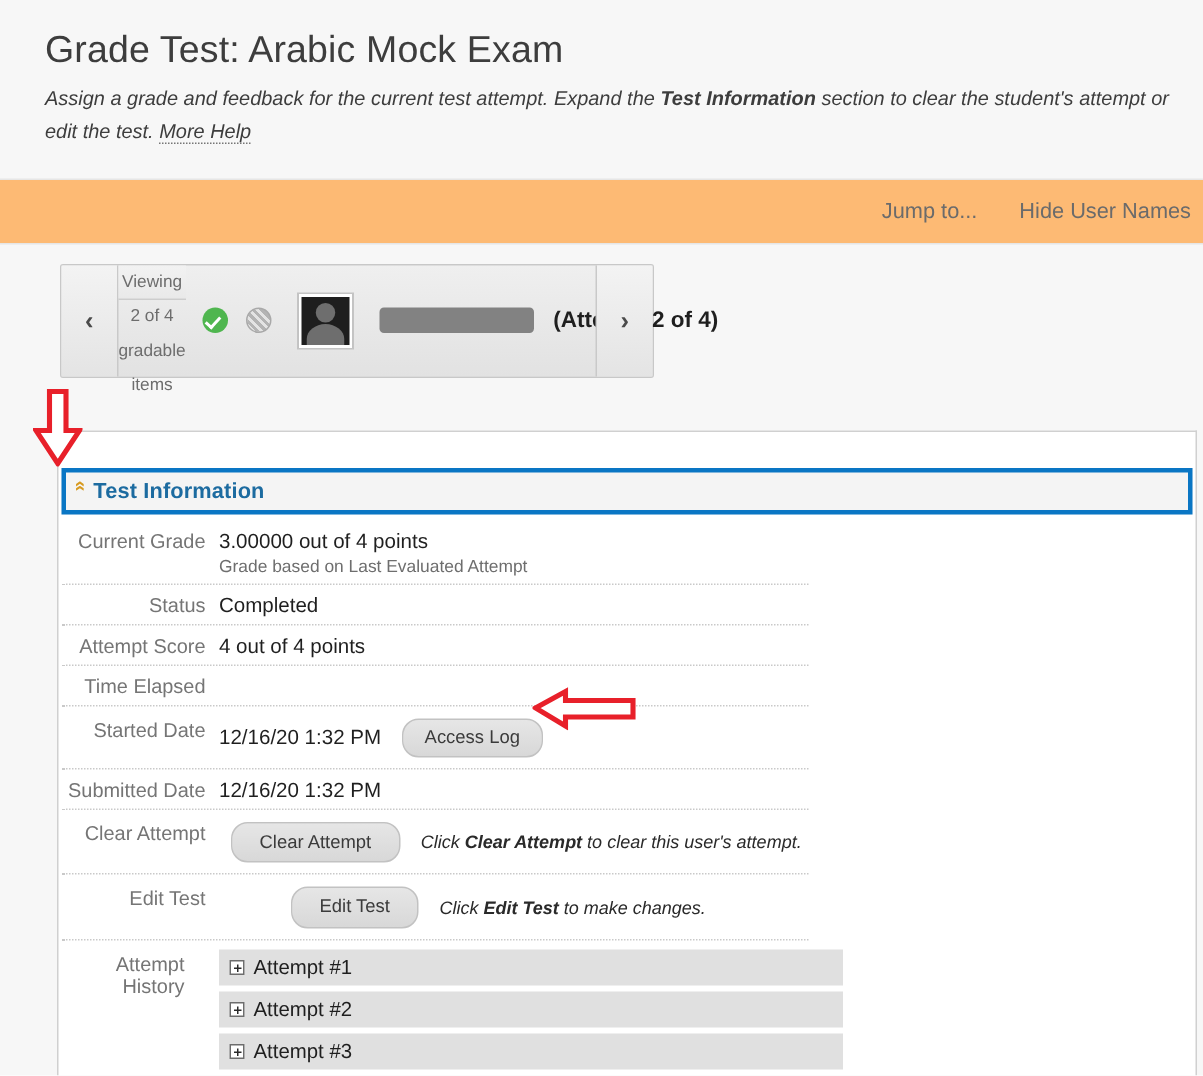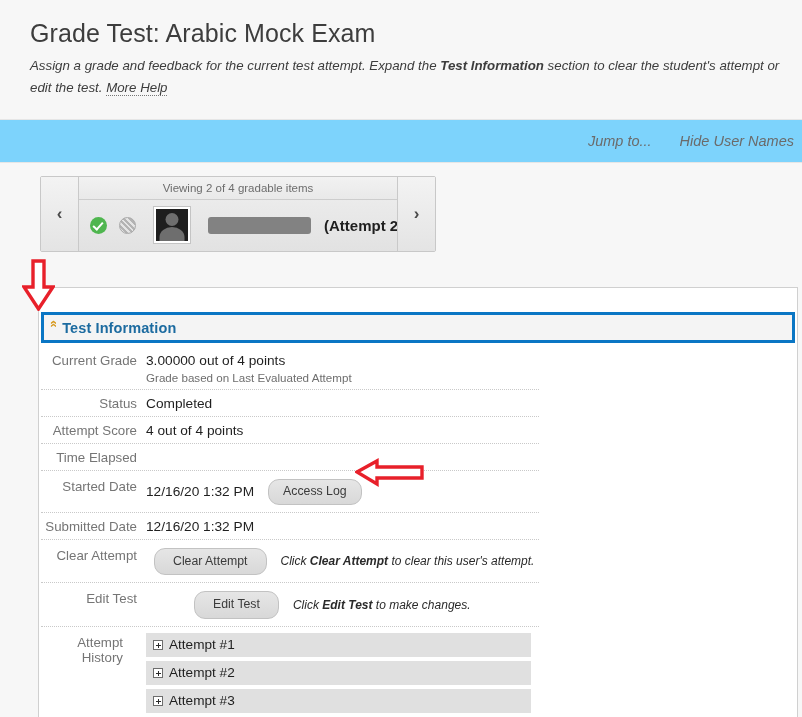--- a/index.html
+++ b/index.html
@@ -30,22 +30,21 @@
     border-bottom: 1px dotted #767676; cursor: pointer;
   }
 
   .rule { height:1px; background:#e6e6e6; width:100%; }
   .rule-top { margin-top: 20px; }
 
   
   .action-bar {
     height: 42px; display:flex; align-items:center;
     justify-content:flex-end; padding-right: 6px;
-    background:#7dd3fc;
-    font-style:italic;
+    background:#fdba74;
   }
   .action-bar .act {
     font-size: 14.5px; color:#6b6b6b; cursor:pointer;
     padding: 0 14px; white-space:nowrap;
   }
   .action-bar .act:last-child { padding-right: 2px; }
 
   
   .nav-wrap { padding: 13px 0 0 40px; }
   .nav-widget {
@@ -54,21 +53,21 @@
     background: linear-gradient(#efefef,#e2e2e2);
     display:flex; border-radius:2px;
   }
   .nav-arrow {
     width: 38px; display:flex; align-items:center; justify-content:center;
     cursor:pointer; color:#4a4a4a; font-size: 17px; font-weight:bold;
     background: linear-gradient(#f3f3f3,#e4e4e4);
   }
   .nav-arrow.left  { border-right: 1px solid #c9c9c9; }
   .nav-arrow.right { border-left: 1px solid #c9c9c9; }
-  .nav-center { flex:1; display:flex; flex-direction:column; min-width:0; }
+  .nav-center { flex:1; display:flex; flex-direction:row; min-width:0; }
   .nav-count {
     height: 23px; line-height: 23px; text-align:center;
     font-size: 11.5px; color:#6d6d6d;
     background: linear-gradient(#f2f2f2,#e9e9e9);
     border-bottom: 1px solid #cdcdcd;
   }
   .nav-body {
     flex:1; display:flex; align-items:center; padding-left: 11px; gap:13px;
   }
   .ic-check {
@@ -159,21 +158,21 @@
     color:#3b3b3b; font-size: 12.3px;
     padding: 5px 14px; cursor:pointer; border-radius:11px;
     line-height: 1.1;
   }
   .helptext {
     font-style: italic; font-size: 12px; color:#2a2a2a; margin-left: 14px;
   }
   .helptext b { font-weight:bold; }
 
   .attempt-item {
-    background:#e0e0e0; height: 24px; width: 385px;
+    background:#e0e0e0; height: 24px; width: 416px;
     display:flex; align-items:center; padding-left: 7px;
     margin-bottom: 4px; font-size: 13.6px; color:#1f1f1f;
     cursor:pointer;
   }
   .plusbox {
     width:10px; height:10px; border:1px solid #6d6d6d; background:#fff;
     position:relative; margin-right:6px; flex:0 0 auto;
   }
   .plusbox::before, .plusbox::after {
     content:""; position:absolute; background:#2a2a2a;

